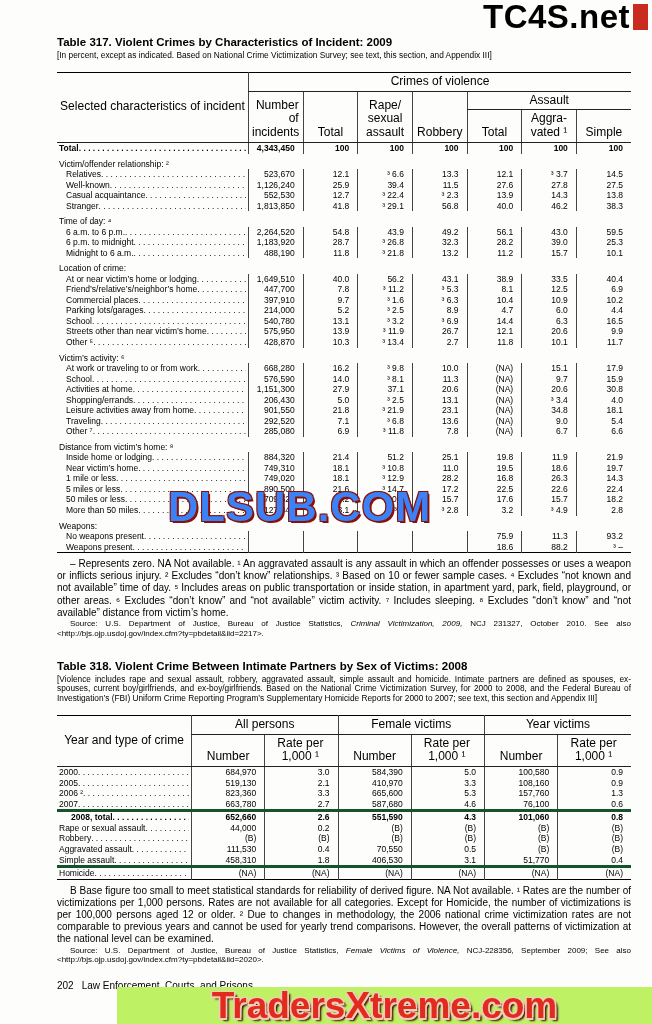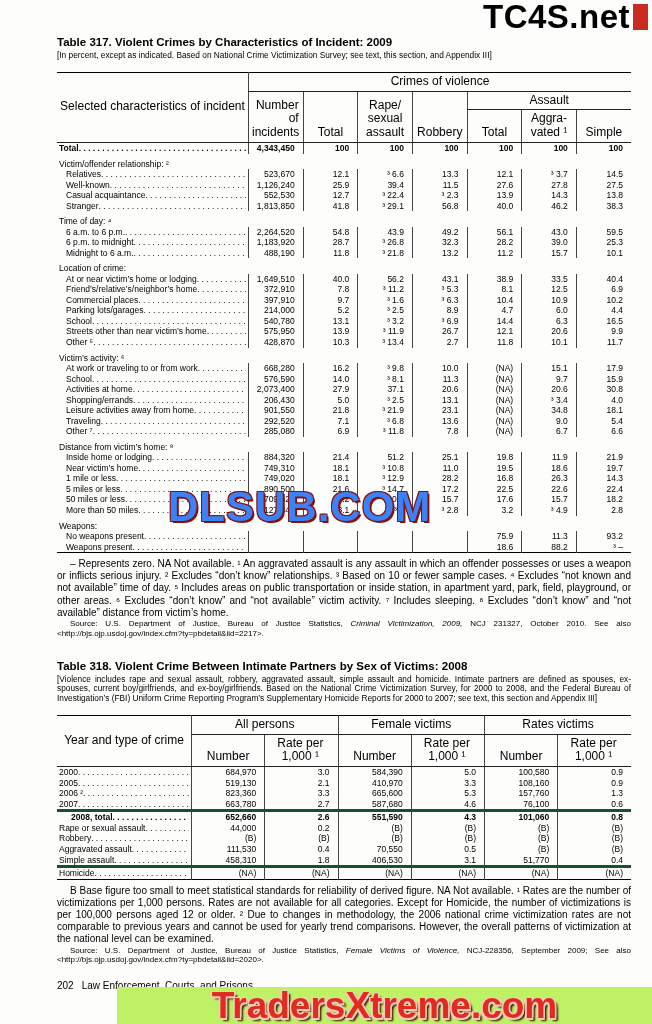--- a/index.html
+++ b/index.html
@@ -243,21 +243,21 @@
             <td class="n">33.5</td>
             <td class="n">40.4</td>
           </tr>
           <tr class="item">
             <td>
               <div class="lblwrap">
                 <span class="lt">Friend’s/relative’s/neighbor’s home</span>
                 <span class="dots"></span>
               </div>
             </td>
-            <td class="n">372,910</td>
+            <td class="n">447,700</td>
             <td class="n">7.8</td>
             <td class="n">³ 11.2</td>
             <td class="n">³ 5.3</td>
             <td class="n">8.1</td>
             <td class="n">12.5</td>
             <td class="n">6.9</td>
           </tr>
           <tr class="item">
             <td>
               <div class="lblwrap">
@@ -366,21 +366,21 @@
             <td class="n">9.7</td>
             <td class="n">15.9</td>
           </tr>
           <tr class="item">
             <td>
               <div class="lblwrap">
                 <span class="lt">Activities at home</span>
                 <span class="dots"></span>
               </div>
             </td>
-            <td class="n">2,073,400</td>
+            <td class="n">1,151,300</td>
             <td class="n">27.9</td>
             <td class="n">37.1</td>
             <td class="n">20.6</td>
             <td class="n">(NA)</td>
             <td class="n">20.6</td>
             <td class="n">30.8</td>
           </tr>
           <tr class="item">
             <td>
               <div class="lblwrap">
@@ -576,21 +576,21 @@
     <div class="block2">
       <h1 class="tbl-title">Table 318. Violent Crime Between Intimate Partners by Sex of Victims: 2008</h1>
       <p class="tbl-note">[Violence includes rape and sexual assault, robbery, aggravated assault, simple assault and homicide. Intimate partners are defined as spouses, ex-spouses, current boy/girlfriends, and ex-boy/girlfriends. Based on the National Crime Victimization Survey, for 2000 to 2008, and the Federal Bureau of Investigation’s (FBI) Uniform Crime Reporting Program’s Supplementary Homicide Reports for 2000 to 2007; see text, this section and Appendix III]</p>
 
       <table class="t t318">
         <thead>
           <tr>
             <th class="stub" rowspan="2" style="width:128px">Year and type of crime</th>
             <th class="vl" colspan="2">All persons</th>
             <th class="vl" colspan="2">Female victims</th>
-            <th class="vl" colspan="2">Rates victims</th>
+            <th class="vl" colspan="2">Year victims</th>
           </tr>
           <tr>
             <th class="vl" style="width:86px">Number</th>
             <th class="vl rate-h" style="width:62px">Rate per
 1,000 ¹</th>
             <th class="vl" style="width:86px">Number</th>
             <th class="vl rate-h" style="width:62px">Rate per
 1,000 ¹</th>
             <th class="vl" style="width:86px">Number</th>
             <th class="vl rate-h" style="width:62px">Rate per

